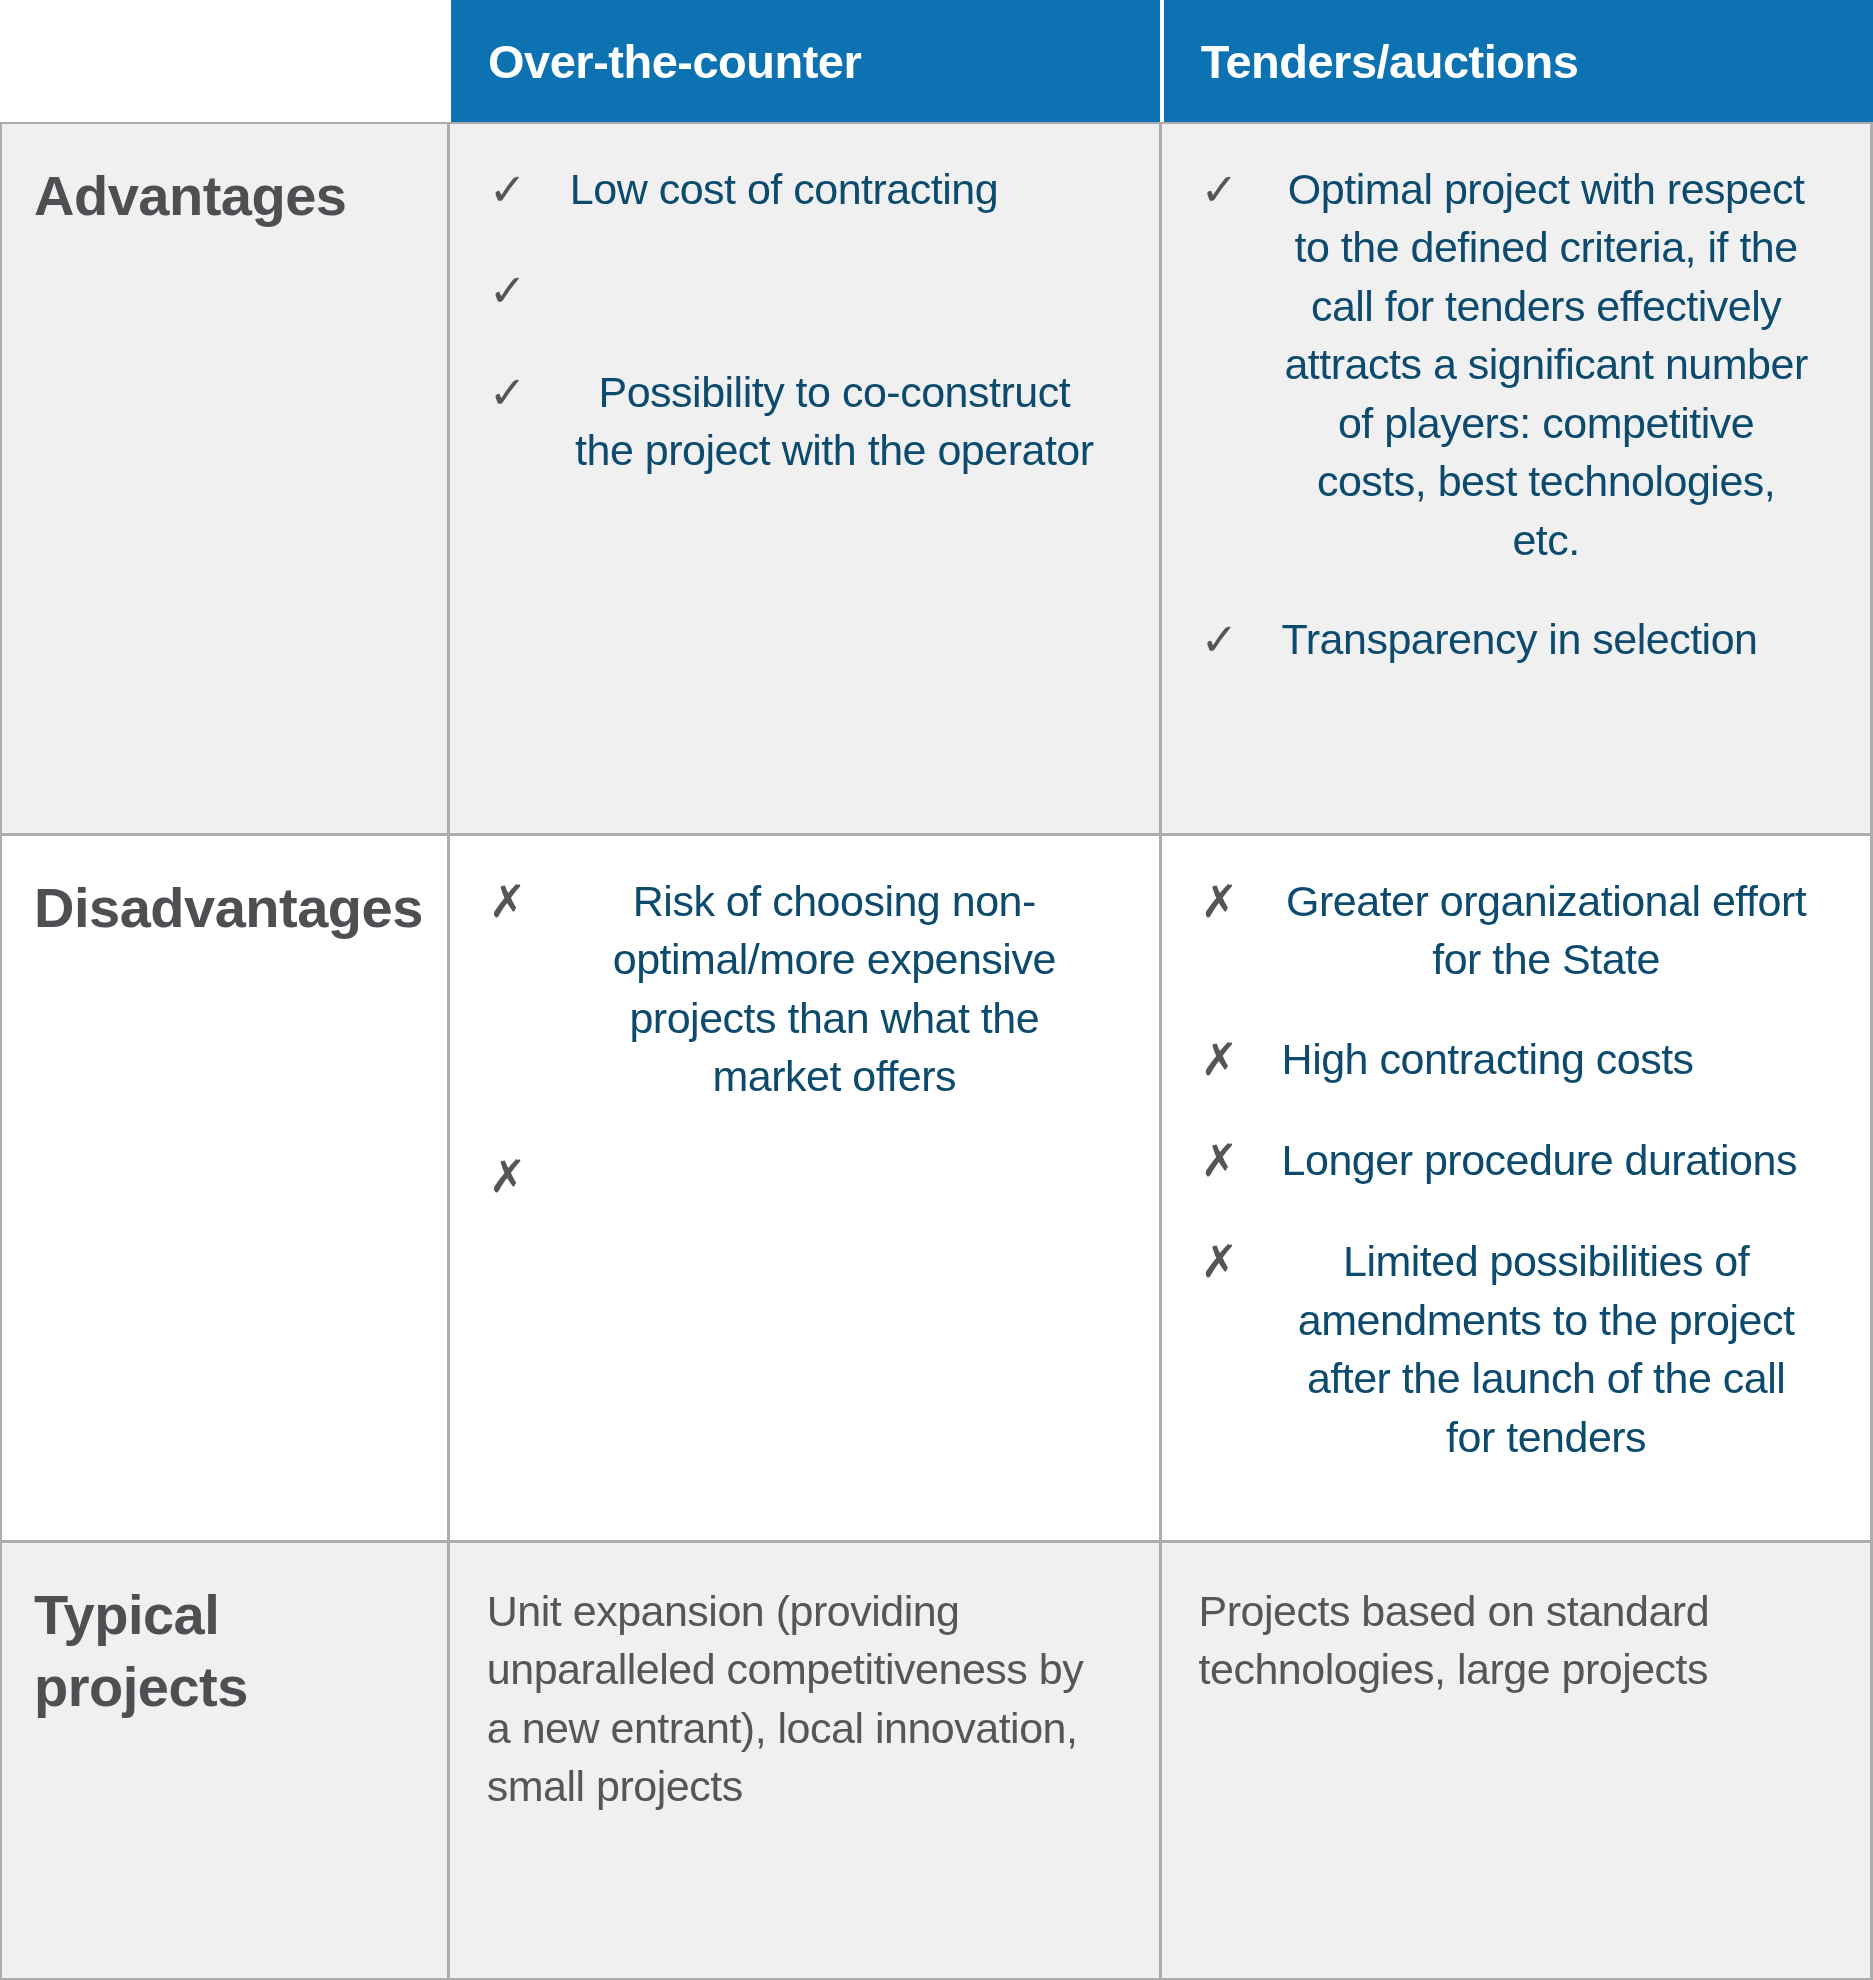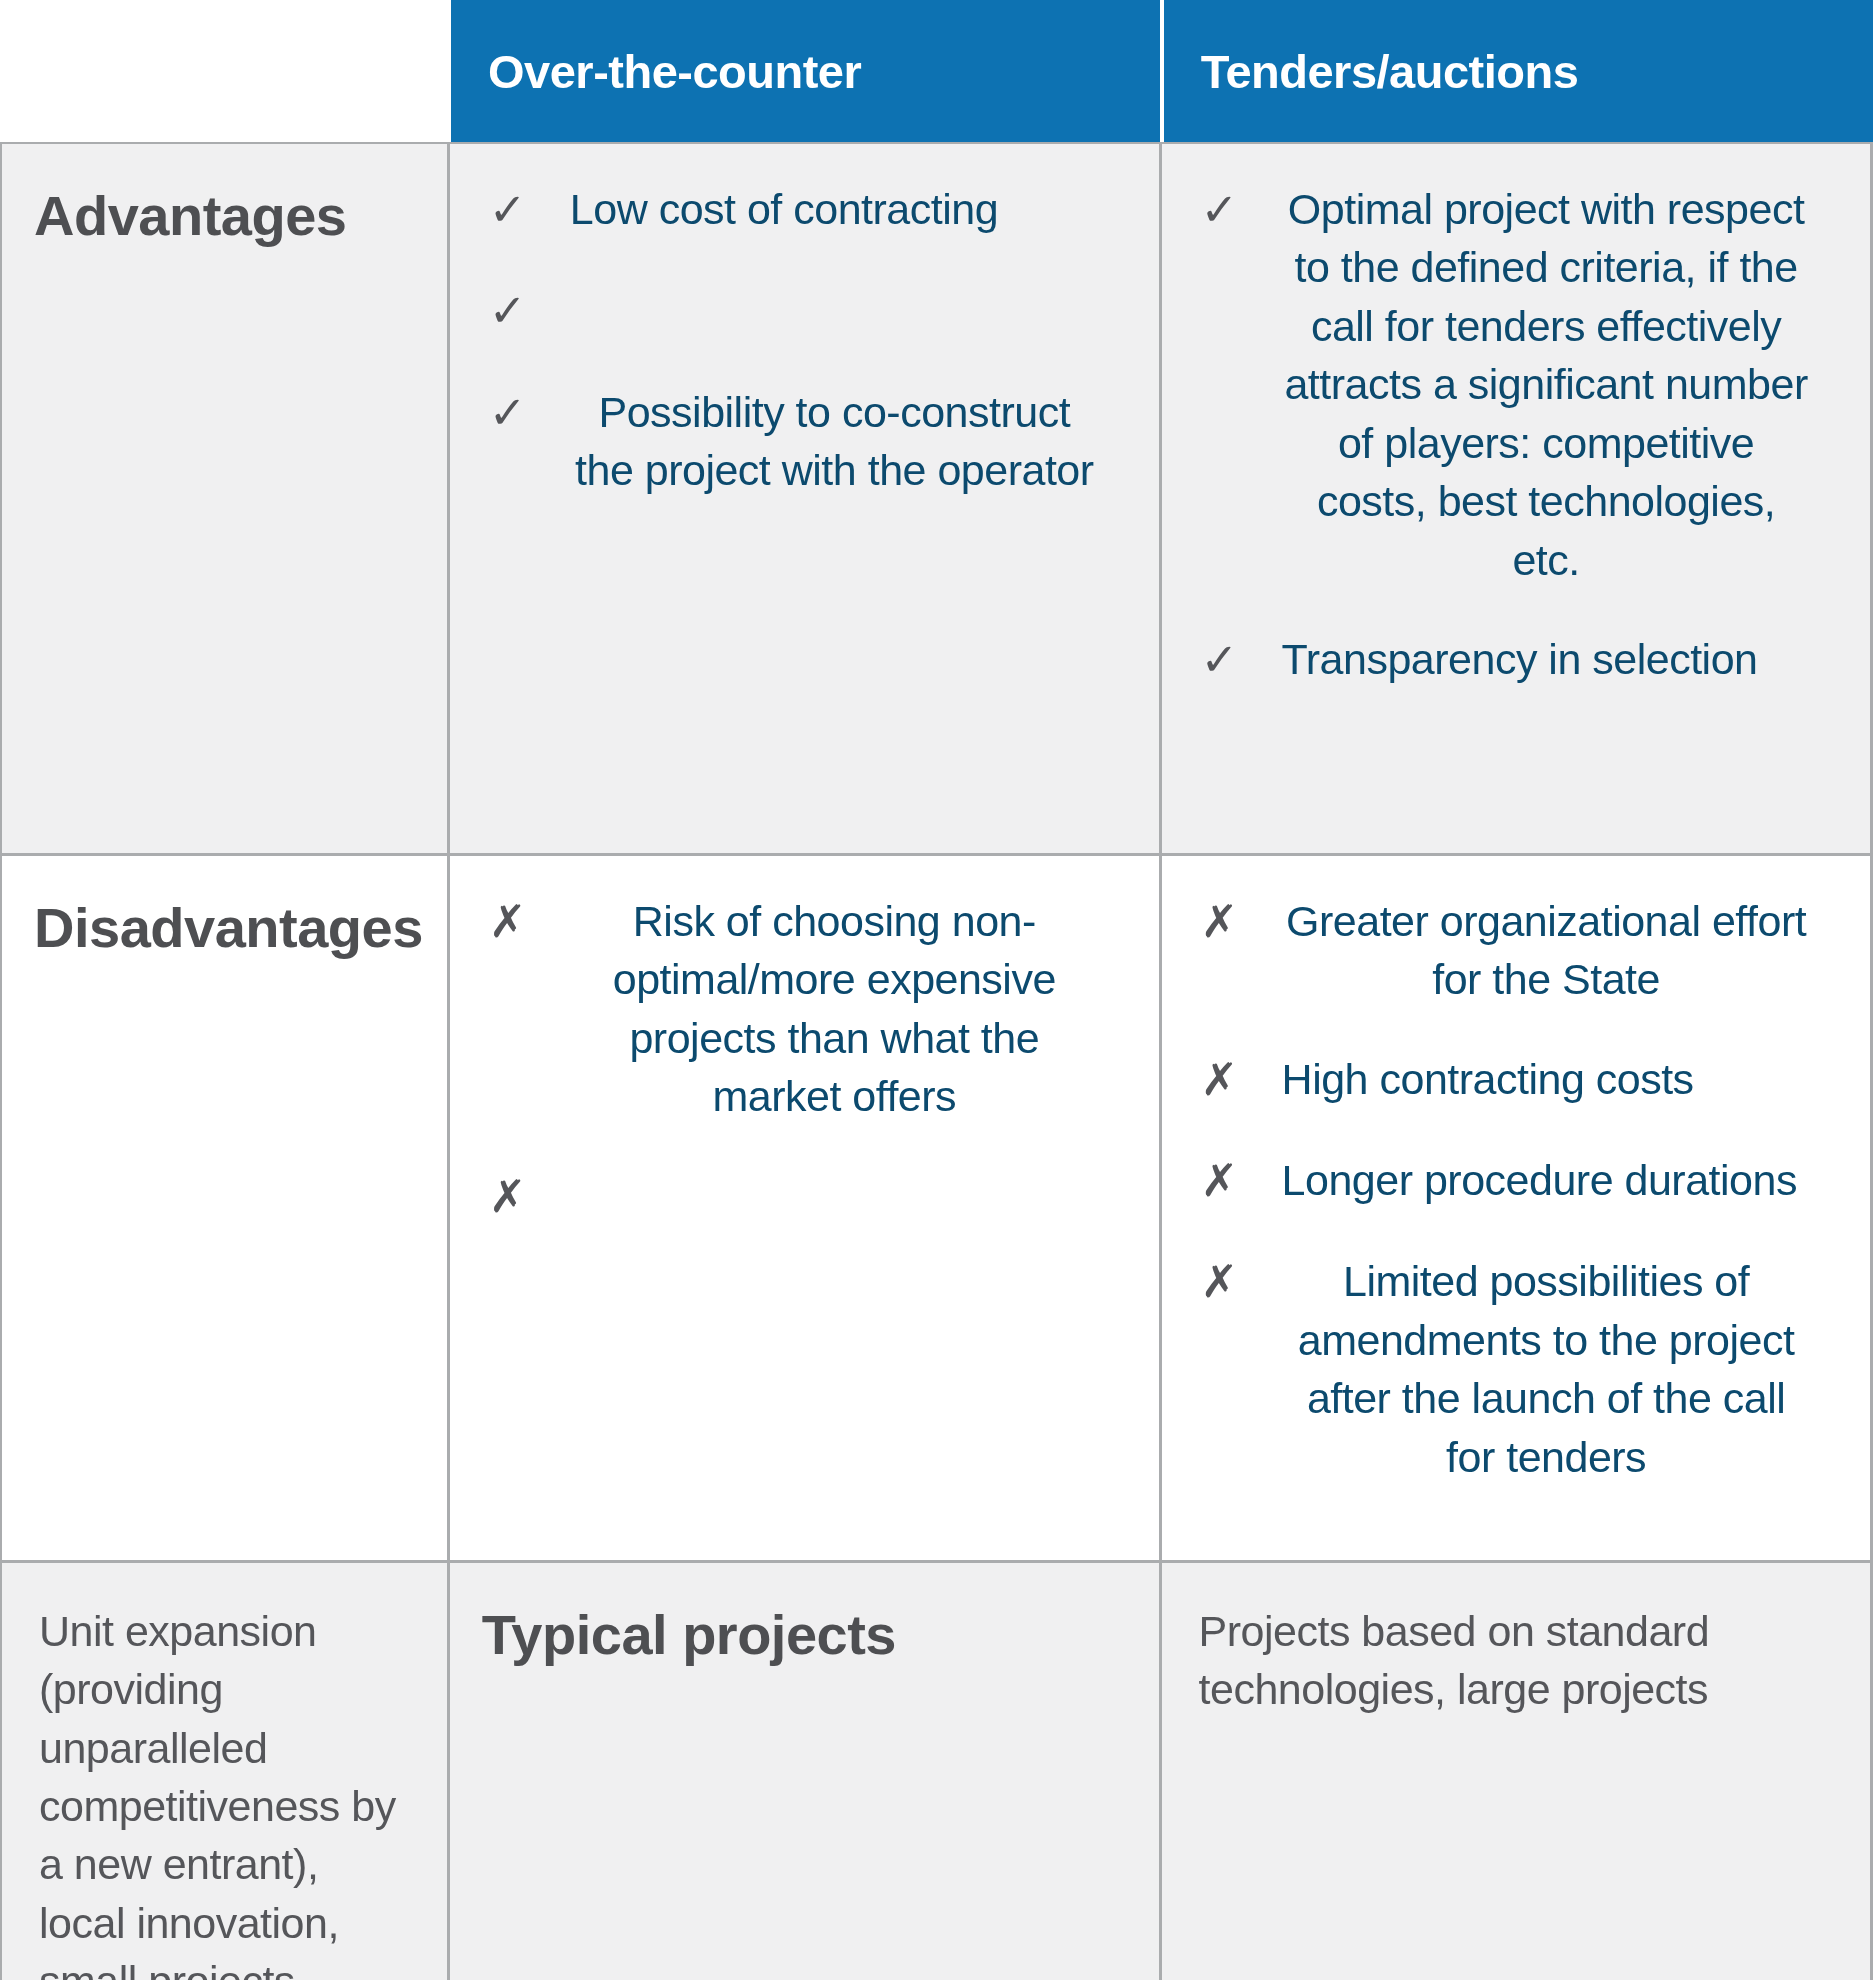--- a/index.html
+++ b/index.html
@@ -7,21 +7,21 @@
   .page {
     width: 1874px;
     height: 1981px;
     position: relative;
     background: #ffffff;
     font-family: "Liberation Sans", "DejaVu Sans", sans-serif;
     overflow: hidden;
   }
 
   
-  .header-row { display: flex; height: 142px; width: 1874px; }
+  .header-row { display: flex; height: 122px; width: 1874px; }
   .header-spacer { width: 451px; background: #ffffff; }
   .header-cell {
     background: #0d72b2;
     color: #ffffff;
     display: flex;
     align-items: center;
     padding-left: 37px;
     font-size: 47px;
     font-weight: 700;
     letter-spacing: -0.5px;
@@ -159,25 +159,25 @@
           <span class="marker">✗</span>
           <span class="item-text">Longer procedure durations</span>
         </li>
         <li>
           <span class="marker">✗</span>
           <span class="item-text">Limited possibilities of amendments to the project after the launch of the call for tenders</span>
         </li>
       </ul>
     </div>
 
+    <div class="cell label-cell">
+      <span>Typical projects</span>
+    </div>
     <div class="cell text-cell">
       <p>Unit expansion (providing unparalleled competitiveness by a new entrant), local innovation, small projects</p>
-    </div>
-    <div class="cell label-cell">
-      <span>Typical projects</span>
     </div>
     <div class="cell text-cell">
       <p>Projects based on standard technologies, large projects</p>
     </div>
 
   </div>
 </div>
 
 
 </body></html>

